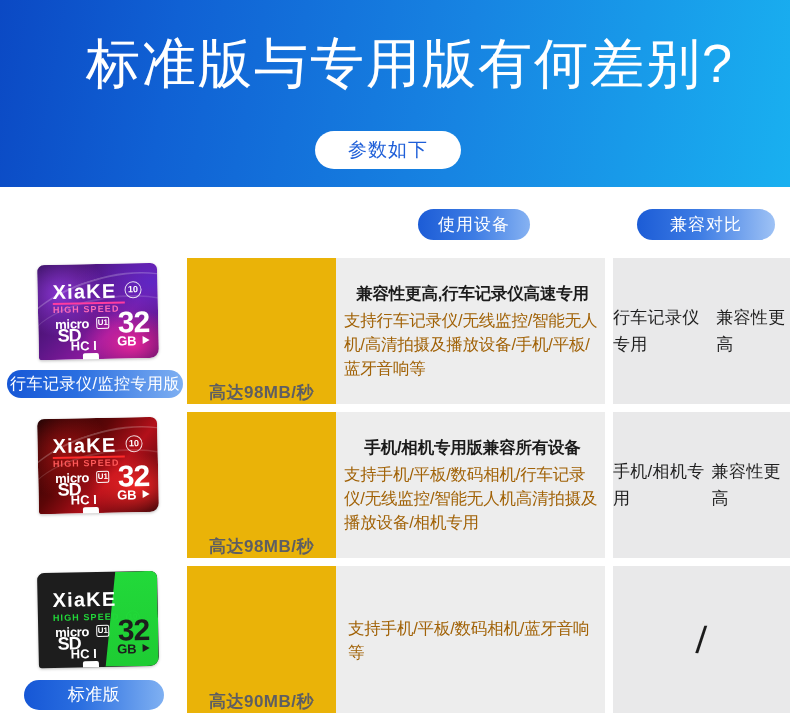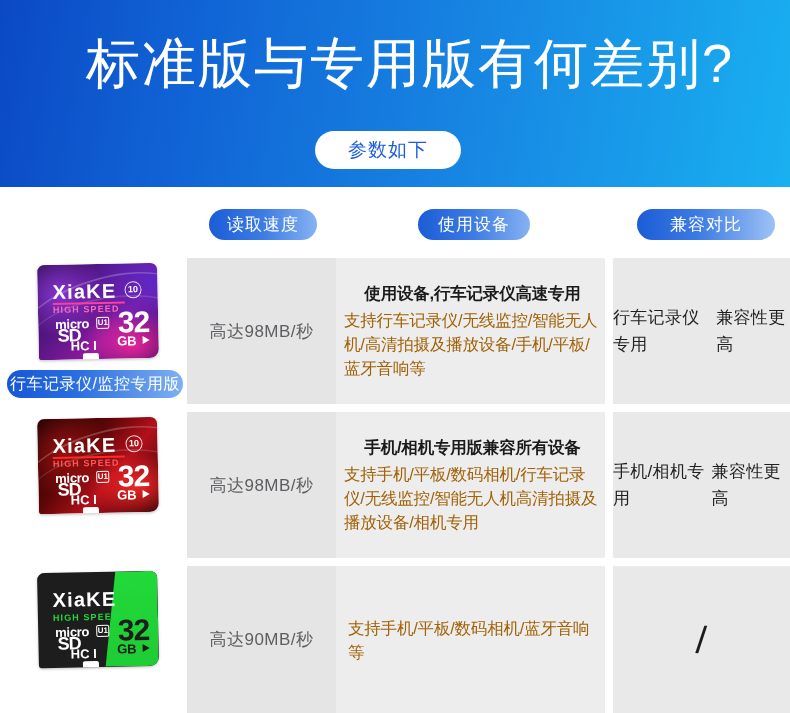--- a/index.html
+++ b/index.html
@@ -60,22 +60,22 @@
   .row.r1, .row.r2 { height: 146px; }
   .row.r3 { height: 147px; }
 
   
   .cell-product {
     position: absolute; left: 0; top: 0; width: 187px; height: 100%;
     background: #ffffff;
   }
   .cell-speed {
     position: absolute; left: 187px; top: 0; width: 149px; height: 100%;
-    background: #e5e5e5;
-    display: flex; align-items: center; justify-content: center;
+    background: #eab308;
+    display: flex; align-items: flex-end; justify-content: center; font-weight: bold;
   }
   .cell-speed span {
     font-size: 17px; color: #5e5e62; letter-spacing: 0.5px;
   }
   .cell-device {
     position: absolute; left: 336px; top: 0; width: 269px; height: 100%;
     background: #ededed;
     display: flex; flex-direction: column; justify-content: center;
     padding: 0 4px 0 8px;
   }
@@ -230,21 +230,20 @@
 <body>
 
 <div id="page">
 
   <div class="hero">
     <div class="hero-title">标准版与专用版有何差别?</div>
     <div class="hero-pill">参数如下</div>
   </div>
 
   <div class="col-headers">
-    <div class="hpill speed">读取速度</div>
     <div class="hpill device">使用设备</div>
     <div class="hpill compat">兼容对比</div>
   </div>
 
   <div class="table">
 
     <div class="row r1">
       <div class="cell-product">
         <div class="card-wrap">
           <div class="sdcard sd-purple">
@@ -263,21 +262,21 @@
             <div class="captri"></div>
             <div class="notch"></div>
           </div>
           <div class="lpill p1">行车记录仪/监控专用版</div>
         </div>
       </div>
       <div class="cell-speed">
         <span>高达98MB/秒</span>
       </div>
       <div class="cell-device">
-        <div class="dev-title">使用设备,行车记录仪高速专用</div>
+        <div class="dev-title">兼容性更高,行车记录仪高速专用</div>
         <div class="dev-body">支持行车记录仪/无线监控/智能无人机/高清拍摄及播放设备/手机/平板/蓝牙音响等</div>
       </div>
       <div class="cell-compat">
         <div class="cline">行车记录仪专用</div>
         <div class="cline">兼容性更高</div>
       </div>
     </div>
 
     <div class="row r2">
       <div class="cell-product">
@@ -323,20 +322,21 @@
             <div class="classbadge">10</div>
             <div class="microtxt">micro</div>
             <div class="sdlogo">SD</div>
             <div class="hc-i">HC I</div>
             <div class="ubadge">U1</div>
             <div class="capacity">32</div>
             <div class="capunit">GB</div>
             <div class="captri"></div>
             <div class="notch"></div>
           </div>
+          <div class="lpill p3">标准版</div>
         </div>
       </div>
       <div class="cell-speed">
         <span>高达90MB/秒</span>
       </div>
       <div class="cell-device">
         <div class="dev-body">支持手机/平板/数码相机/蓝牙音响等</div>
       </div>
       <div class="cell-compat">
         <div class="slash">/</div>

